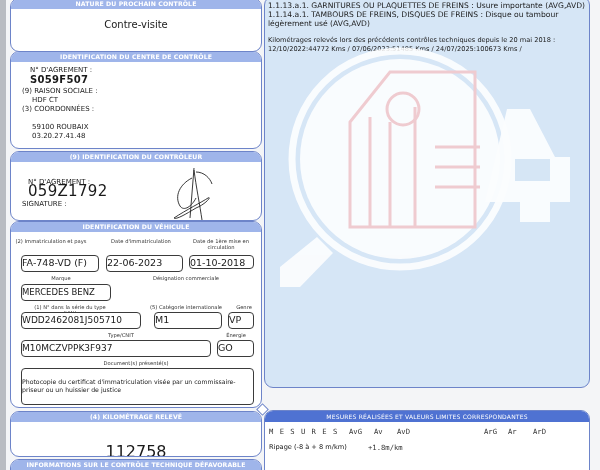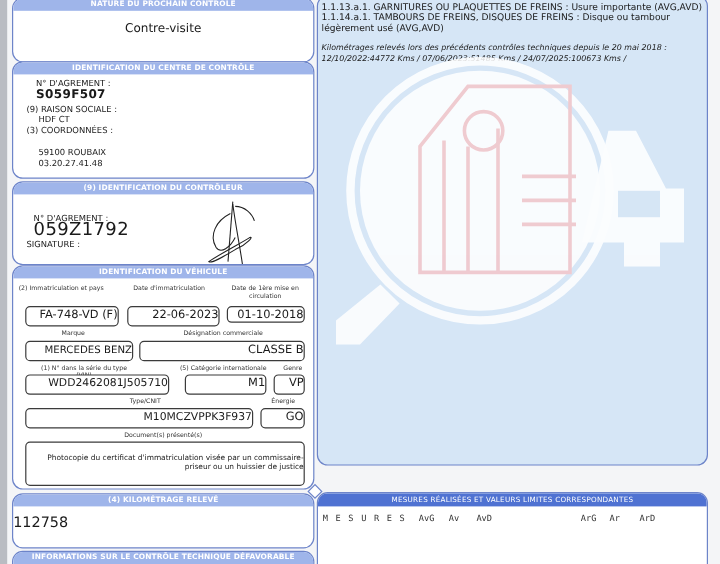--- a/index.html
+++ b/index.html
@@ -33,37 +33,37 @@
   
   #p-ctrl { top: 151px; height: 70px; }
   #p-ctrl .agr .big { font-weight: normal; font-size: 15px; margin-left: 6px; }
   .signature { position: absolute; left: 155px; top: 14px; width: 56px; height: 56px; }
 
   
   #p-veh { top: 221px; height: 187px; }
   .lbl { position: absolute; font-size: 5.2px; color: #333; text-align: center; line-height: 6px; }
   .box {
     position: absolute; border: 1.2px solid #3b3b3b; border-radius: 4px; background: #fff;
-    text-align: right; font-size: 9.5px; line-height: 14px;
+    text-align: left; font-size: 9.5px; line-height: 14px;
   }
 
   
   #p-km { top: 411px; height: 46px; }
-  #p-km .val { font-size: 12px; margin-top: 6px; }
+  #p-km .val { text-align: center; font-size: 16px; margin-top: 20px; }
 
   
   #p-info { top: 459px; height: 20px; }
 
   
   #right {
     position: absolute; left: 264px; top: -4px; width: 326px; height: 392px;
     background: #d6e6f6; border: 1px solid #6d84c9; border-radius: 9px; overflow: hidden;
   }
   .defects { font-size: 7.6px; line-height: 9px; padding: 4px 0 0 3px; color: #1a1a1a; }
-  .kmhist { font-size: 6.6px; line-height: 8.6px; padding: 8px 0 0 3px; color: #1a1a1a; font-style: italic; }
+  .kmhist { font-size: 6.6px; line-height: 8.6px; padding: 8px 0 0 3px; color: #1a1a1a; }
   .watermark { position: absolute; left: 10px; top: 50px; width: 300px; height: 260px; opacity: 0.9; }
 
   #mes {
     position: absolute; left: 264px; top: 410px; width: 326px; height: 70px;
     background: #ffffff; border: 1px solid #6d84c9; border-radius: 9px 9px 0 0; overflow: hidden;
   }
   #mes .phead { height: 11px; line-height: 11px; font-size: 6px; font-weight: normal; letter-spacing: 0.2px; }
   .mrow { position: relative; height: 14px; font-family: "DejaVu Sans Mono", monospace; font-size: 7.2px; color: #333; }
   .mrow span { position: absolute; top: 3px; }
   .ripage { font-family: "DejaVu Sans", sans-serif !important; color: #111 !important; font-size: 6.6px; }
@@ -121,21 +121,20 @@
   <div class="lbl" style="left:175px;top:16px;width:70px">Date de 1ère mise en circulation</div>
 
   <div class="box" style="left:10px;top:33px;width:78px;height:17px">FA-748-VD (F)</div>
   <div class="box" style="left:95px;top:33px;width:77px;height:17px">22-06-2023</div>
   <div class="box" style="left:178px;top:33px;width:65px;height:14px">01-10-2018</div>
 
   <div class="lbl" style="left:25px;top:53px;width:50px">Marque</div>
   <div class="lbl" style="left:130px;top:53px;width:90px">Désignation commerciale</div>
 
   <div class="box" style="left:10px;top:62px;width:90px;height:17px;font-size:8.5px">MERCEDES BENZ</div>
-  <div class="box" style="left:105px;top:62px;width:138px;height:17px">CLASSE B</div>
 
   <div class="lbl" style="left:18px;top:82px;width:82px">(1) N° dans la série du type (VIN)</div>
   <div class="lbl" style="left:135px;top:82px;width:80px">(5) Catégorie internationale</div>
   <div class="lbl" style="left:218px;top:82px;width:30px">Genre</div>
 
   <div class="box" style="left:10px;top:90px;width:120px;height:17px;font-size:9px">WDD2462081J505710</div>
   <div class="box" style="left:143px;top:90px;width:68px;height:17px">M1</div>
   <div class="box" style="left:217px;top:90px;width:26px;height:17px">VP</div>
 
   <div class="lbl" style="left:80px;top:110px;width:60px">Type/CNIT</div>
@@ -192,15 +191,19 @@
   <div class="phead dark">MESURES RÉALISÉES ET VALEURS LIMITES CORRESPONDANTES</div>
   <div class="mrow" style="margin-top:2px">
     <span style="left:4px;letter-spacing:1px">M E S U R E S</span>
     <span style="left:84px">AvG</span>
     <span style="left:109px">Av</span>
     <span style="left:132px">AvD</span>
     <span style="left:219px">ArG</span>
     <span style="left:243px">Ar</span>
     <span style="left:268px">ArD</span>
   </div>
+  <div class="mrow" style="margin-top:2px">
+    <span class="ripage" style="left:4px">Ripage (-8 à + 8 m/km)</span>
+    <span style="left:103px">+1.8m/km</span>
+  </div>
 </div>
 
 <div class="rborder"></div>
 
 </body></html>

